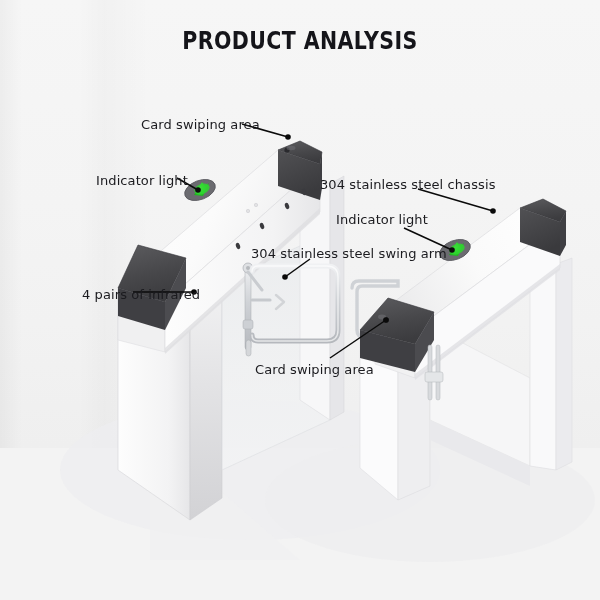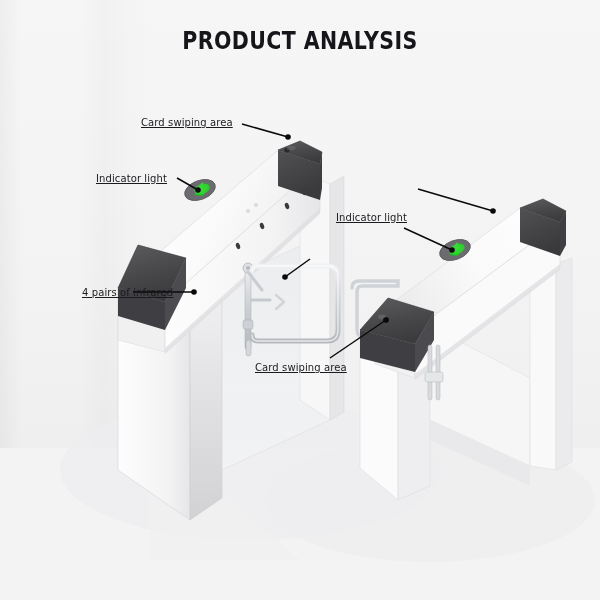--- a/index.html
+++ b/index.html
@@ -26,25 +26,24 @@
     transform:scaleX(0.82);
     transform-origin:center top;
     white-space:nowrap;
   }
   
   #scene{position:absolute;left:0;top:0;width:600px;height:600px;}
   
   .lbl{
     position:absolute;
     font-family:"DejaVu Sans", sans-serif;
-    font-size:10px;
+    font-size:13px;
     color:#1b1b1f;
     white-space:nowrap;
     letter-spacing:0.1px;
-    text-decoration:underline;
   }
   .l-card1{left:141px;top:117px;}
   .l-ind1 {left:96px; top:173px;}
   .l-chassis{left:320px;top:177px;}
   .l-ind2 {left:336px;top:212px;}
   .l-swing{left:251px;top:246px;}
   .l-ir   {left:38px; top:287px;margin-left:44px;}
   .l-card2{left:255px;top:362px;}
 </style>
 </head>
@@ -255,17 +254,19 @@
       </g>
       <g>
         <line x1="330" y1="358" x2="386" y2="320"></line>
         <circle cx="386" cy="320" r="2.8" stroke="none"></circle>
       </g>
     </g>
   </svg>
 
   <div class="lbl l-card1">Card swiping area</div>
   <div class="lbl l-ind1">Indicator light</div>
+  <div class="lbl l-chassis">304 stainless steel chassis</div>
   <div class="lbl l-ind2">Indicator light</div>
+  <div class="lbl l-swing">304 stainless steel swing arm</div>
   <div class="lbl l-ir">4 pairs of infrared</div>
   <div class="lbl l-card2">Card swiping area</div>
 
 </div>
 
 </body></html>

